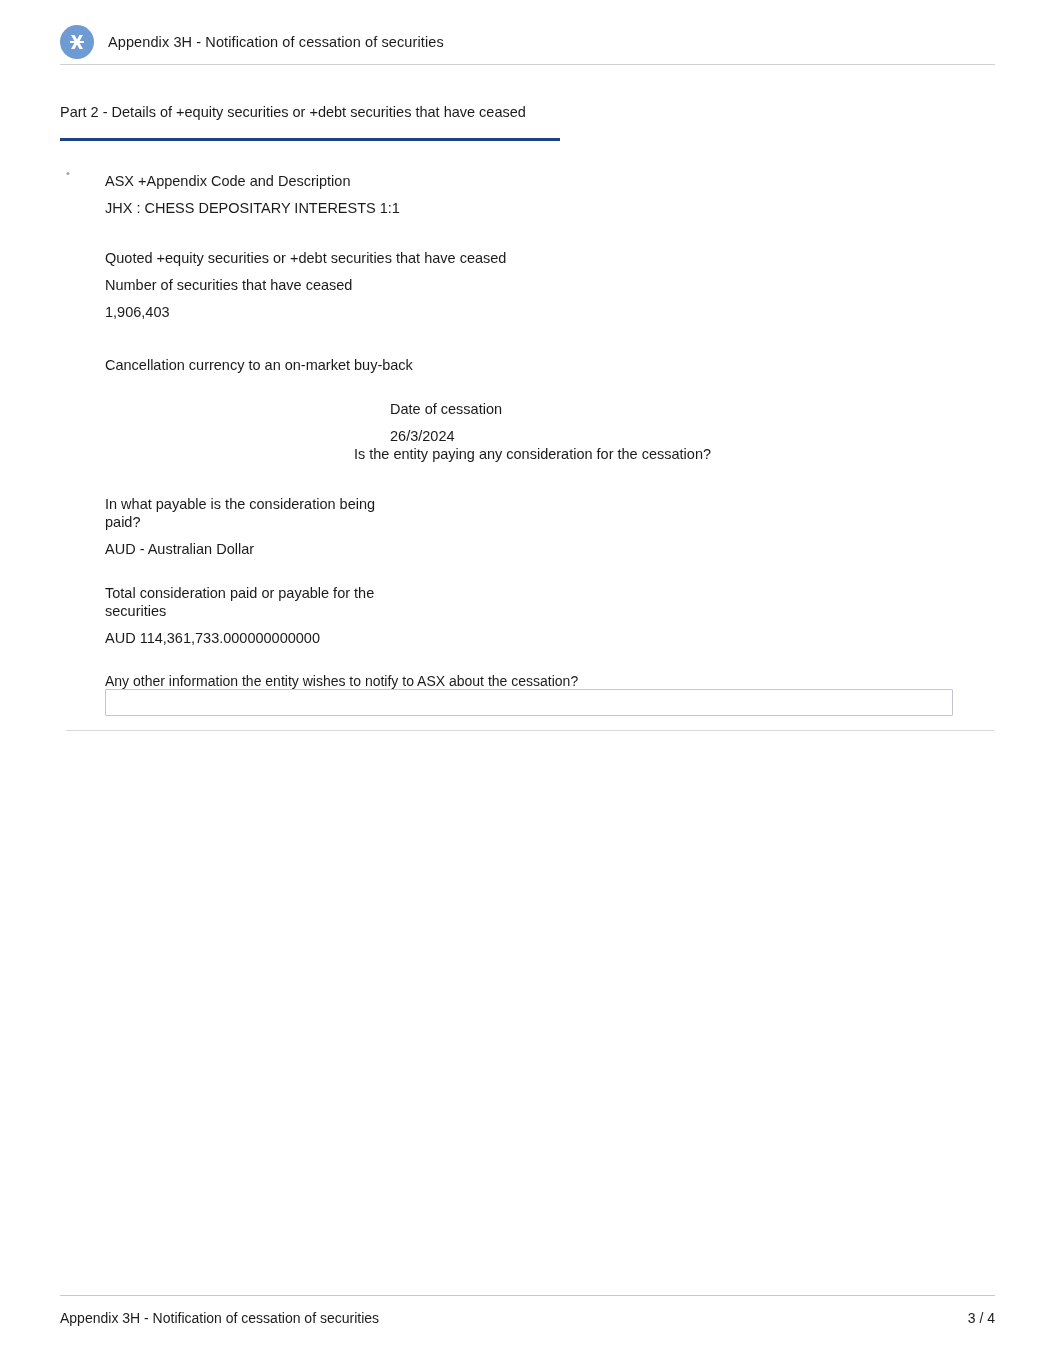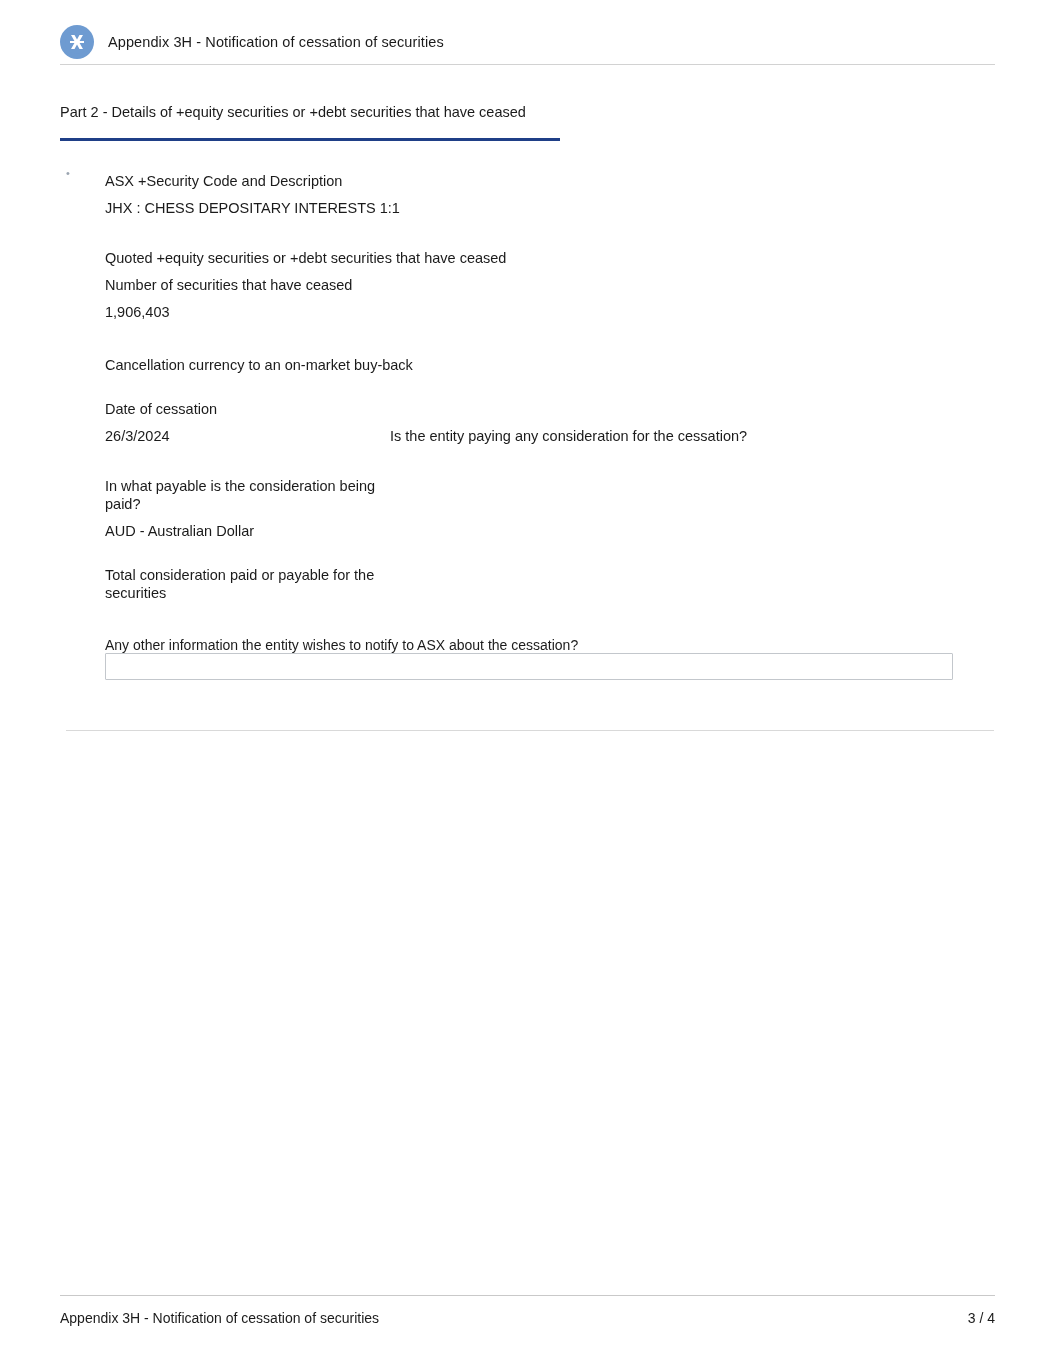--- a/index.html
+++ b/index.html
@@ -105,21 +105,22 @@
     color: #1b1b1b;
     line-height: 18px;
   }
 
   .gap-sm { height: 9px; }
   .gap-md { height: 26px; }
   .gap-lg { height: 32px; }
 
   .two-col {
     display: flex;
-    align-items: flex-end;
+    align-items: center;
+    flex-direction: column;
   }
   .col-left { width: 285px; }
   .col-right { flex: 1; }
 
   .other-info-label {
     font-size: 14px;
   }
   .other-info-input {
     width: 848px;
     height: 27px;
@@ -181,21 +182,21 @@
   <div class="header-rule"></div>
 
   <div class="section-title">Part 2 - Details of +equity securities or +debt securities that have ceased</div>
   <div class="section-underline"></div>
 
   <div class="tick-mark">•</div>
 
   <div class="content">
 
     <div class="field-block">
-      <div class="label">ASX +Security Code and Description</div>
+      <div class="label">ASX +Appendix Code and Description</div>
       <div class="gap-sm"></div>
       <div class="value">JHX : CHESS DEPOSITARY INTERESTS 1:1</div>
     </div>
 
     <div class="gap-lg"></div>
 
     <div class="field-block">
       <div class="label">Quoted +equity securities or +debt securities that have ceased</div>
       <div class="gap-sm"></div>
       <div class="label">Number of securities that have ceased</div>
@@ -229,20 +230,21 @@
       <div class="label" style="width:300px;">In what payable is the consideration being paid?</div>
       <div class="gap-sm"></div>
       <div class="value">AUD - Australian Dollar</div>
     </div>
 
     <div class="gap-md"></div>
 
     <div class="field-block">
       <div class="label" style="width:300px;">Total consideration paid or payable for the securities</div>
       <div class="gap-sm"></div>
+      <div class="value">AUD 114,361,733.000000000000</div>
     </div>
 
     <div class="gap-md"></div>
 
     <div class="field-block">
       <div class="other-info-label">Any other information the entity wishes to notify to ASX about the cessation?</div>
       <input class="other-info-input" type="text" value="" style="">
     </div>
 
   </div>

